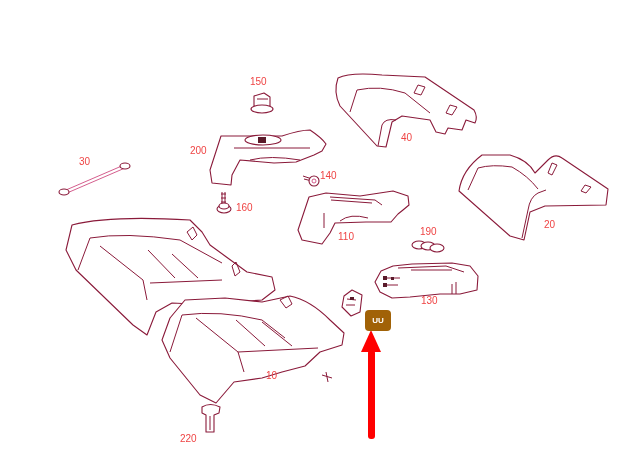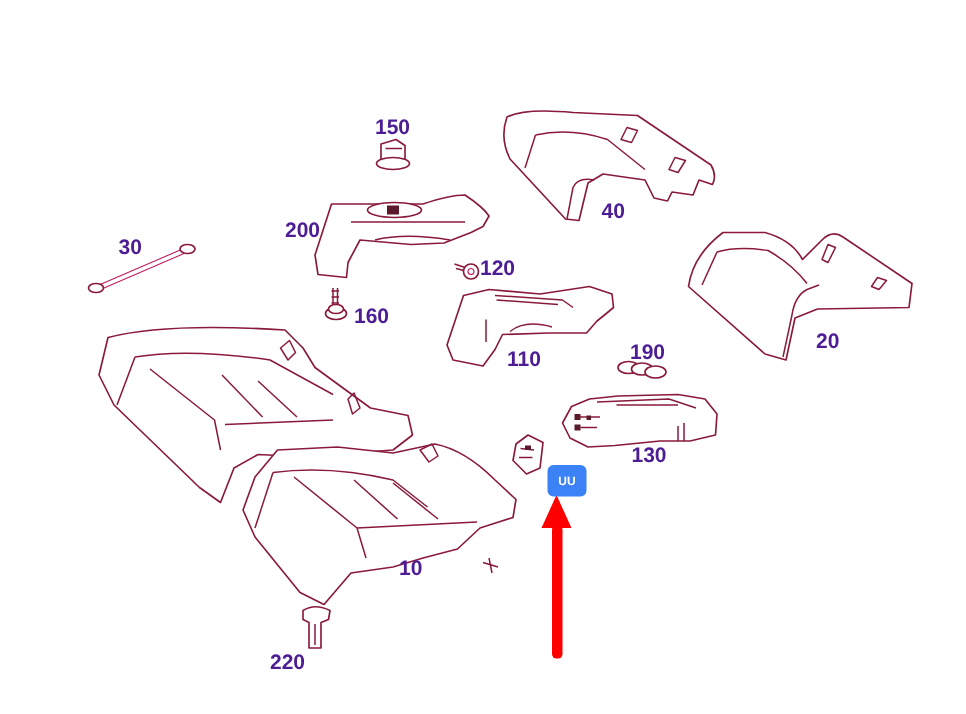--- a/index.html
+++ b/index.html
@@ -3,23 +3,23 @@
 <meta charset="utf-8">
 <style>
   html, body { margin: 0; padding: 0; background: #ffffff; }
   body { width: 644px; height: 476px; overflow: hidden; position: relative;
          font-family: "Liberation Sans", sans-serif; }
   #canvas { position: absolute; left: 0; top: 0; width: 644px; height: 476px; }
   .part { fill: #ffffff; stroke: #8a1a3a; stroke-width: 1.1; stroke-linejoin: round; }
   .line { fill: none; stroke: #8a1a3a; stroke-width: 1; stroke-linejoin: round; }
   .thin { fill: none; stroke: #c2185b; stroke-width: 0.7; }
   .dark { fill: #5a1a2a; stroke: none; }
-  .label { position: absolute; font-size: 14px; color: #4c1d95; line-height: 1; white-space: nowrap; font-weight: bold; }
+  .label { position: absolute; font-size: 10px; color: #ef4444; line-height: 1; white-space: nowrap; }
   .callout { position: absolute; left: 365px; top: 310px; width: 26px; height: 21px;
-             background: #3b82f6; border-radius: 4px; display: flex; align-items: center; justify-content: center; }
+             background: #a16207; border-radius: 4px; display: flex; align-items: center; justify-content: center; }
   .callout-glyph { color: #ffffff; font-size: 8px; font-weight: bold; letter-spacing: 0; line-height: 1; }
 </style>
 </head>
 <body>
 
 <svg id="canvas" viewBox="0 0 644 476" xmlns="http://www.w3.org/2000/svg">
 
   <g>
     <path class="part" d="M254 96 L264 93 L270 97 L270 106 L262 109 L254 106 Z"></path>
     <ellipse class="part" cx="262" cy="109" rx="11" ry="4"></ellipse>
@@ -134,21 +134,21 @@
   <g>
     <rect x="368" y="350" width="7" height="89" rx="3" fill="#ff0000"></rect>
     <path d="M361 352 L371 330 L381 352 Z" fill="#ff0000"></path>
   </g>
 </svg>
 
 <span class="label" style="left:250px;top:77px;">150</span>
 <span class="label" style="left:401px;top:133px;">40</span>
 <span class="label" style="left:190px;top:146px;">200</span>
 <span class="label" style="left:79px;top:157px;">30</span>
-<span class="label" style="left:320px;top:171px;">120</span>
+<span class="label" style="left:320px;top:171px;">140</span>
 <span class="label" style="left:236px;top:203px;">160</span>
 <span class="label" style="left:544px;top:220px;text-align:center;">20</span>
 <span class="label" style="left:338px;top:232px;">110</span>
 <span class="label" style="left:420px;top:227px;">190</span>
 <span class="label" style="left:421px;top:296px;">130</span>
 <span class="label" style="left:266px;top:371px;">10</span>
 <span class="label" style="left:180px;top:418px;margin-top:16px;">220</span>
 
 <div class="callout">
   <span class="callout-glyph">UU</span>

